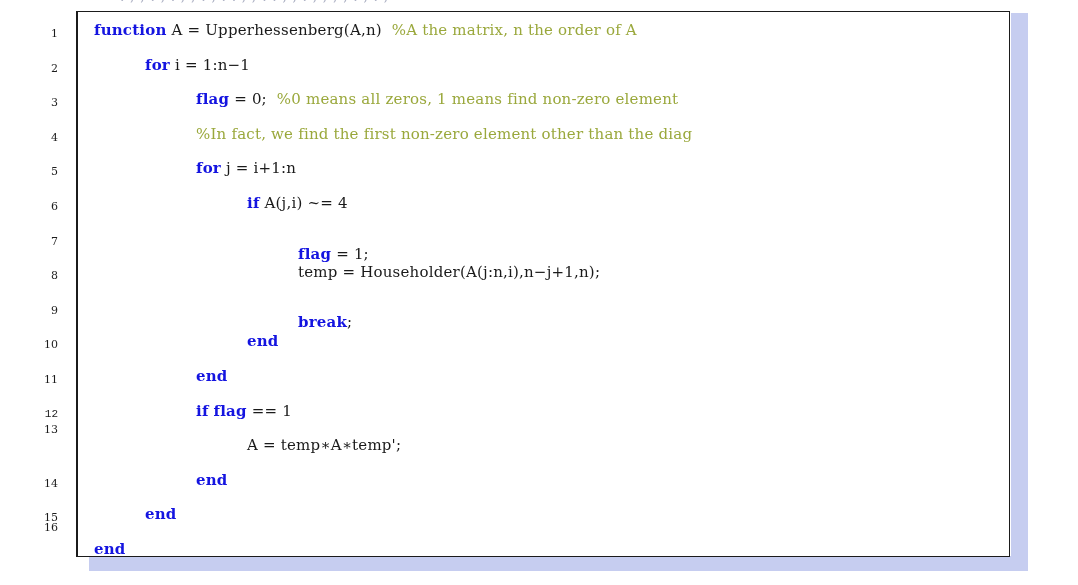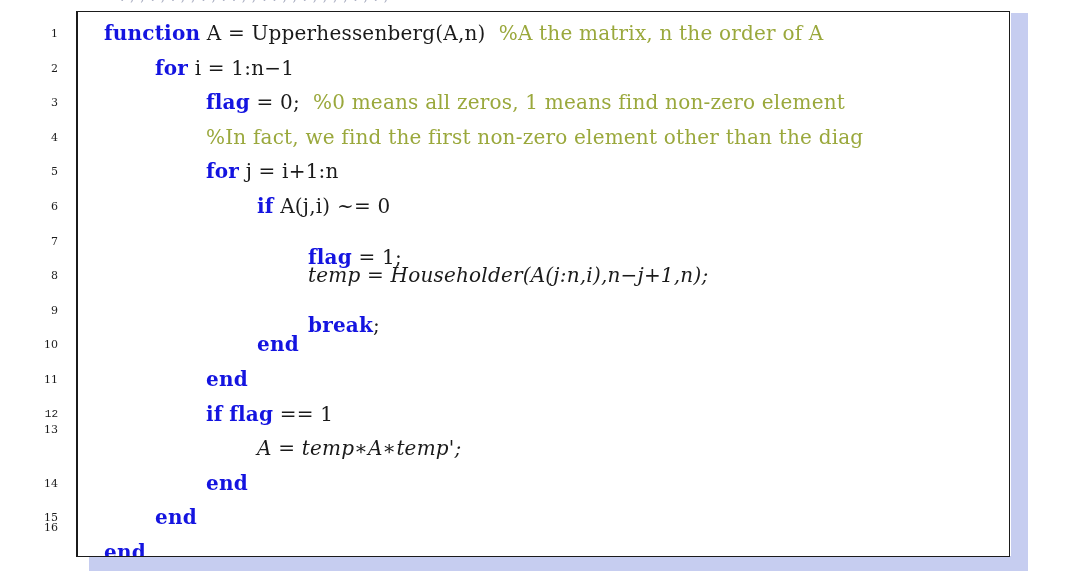--- a/index.html
+++ b/index.html
@@ -82,25 +82,25 @@
     width: 30px;
     text-align: right;
     font-size: 11px;
     color: #1c1c1c;
     font-family: "DejaVu Serif", "Liberation Serif", serif;
   }
 
   
   .code-row {
     position: absolute;
-    left: 26px;
+    left: 16px;
     right: 0;
     height: 35px;
     white-space: pre;
-    font-size: 20px;
+    font-size: 15px;
     color: #1a1a1a;
     font-family: "DejaVu Serif", "Liberation Serif", serif;
     letter-spacing: 0.2px;
   }
   .tok { white-space: pre; }
   .kw {
     color: #1414e0;
     font-weight: bold;
   }
   .cm {
@@ -139,25 +139,25 @@
     <div class="lineno" style="top: 510px;">16</div>
   </div>
 
 <div id="listing-frame">
   <div id="code-body">
       <div class="code-row" style="top: 9px; padding-left: 0px;"><span class="tok kw">function</span><span class="tok id"> A = Upperhessenberg(A,n)  </span><span class="tok cm">%A the matrix, n the order of A</span></div>
       <div class="code-row" style="top: 43.6px; padding-left: 51px;"><span class="tok kw">for</span><span class="tok id"> i = 1:n−1</span></div>
       <div class="code-row" style="top: 78.2px; padding-left: 102px;"><span class="tok kw">flag</span><span class="tok id"> = 0;  </span><span class="tok cm">%0 means all zeros, 1 means find non-zero element</span></div>
       <div class="code-row" style="top: 112.8px; padding-left: 102px;"><span class="tok cm">%In fact, we find the first non-zero element other than the diag</span></div>
       <div class="code-row" style="top: 147.4px; padding-left: 102px;"><span class="tok kw">for</span><span class="tok id"> j = i+1:n</span></div>
-      <div class="code-row" style="top: 182px; padding-left: 153px;"><span class="tok kw">if</span><span class="tok id"> A(j,i) ~= 0</span></div>
+      <div class="code-row" style="top: 182px; padding-left: 153px;"><span class="tok kw">if</span><span class="tok id"> A(j,i) ~= 4</span></div>
       <div class="code-row" style="top: 216.6px; padding-left: 204px; margin-top: 16px;"><span class="tok kw">flag</span><span class="tok id"> = 1;</span></div>
-      <div class="code-row" style="top: 251.2px; padding-left: 204px; font-style: italic;"><span class="tok id">temp = Householder(A(j:n,i),n−j+1,n);</span></div>
+      <div class="code-row" style="top: 251.2px; padding-left: 204px;"><span class="tok id">temp = Householder(A(j:n,i),n−j+1,n);</span></div>
       <div class="code-row" style="top: 285.8px; padding-left: 204px; margin-top: 15px;"><span class="tok kw">break</span><span class="tok id">;</span></div>
       <div class="code-row" style="top: 320.4px; padding-left: 153px;"><span class="tok kw">end</span></div>
       <div class="code-row" style="top: 355px; padding-left: 102px;"><span class="tok kw">end</span></div>
       <div class="code-row" style="top: 389.6px; padding-left: 102px;"><span class="tok kw">if</span><span class="tok id"> </span><span class="tok kw">flag</span><span class="tok id"> == 1</span></div>
-      <div class="code-row" style="top: 424.2px; padding-left: 153px; font-style: italic;"><span class="tok id">A = temp∗A∗temp';</span></div>
+      <div class="code-row" style="top: 424.2px; padding-left: 153px;"><span class="tok id">A = temp∗A∗temp';</span></div>
       <div class="code-row" style="top: 458.8px; padding-left: 102px;"><span class="tok kw">end</span></div>
       <div class="code-row" style="top: 493.4px; padding-left: 51px;"><span class="tok kw">end</span></div>
       <div class="code-row" style="top: 528px; padding-left: 0px;"><span class="tok kw">end</span></div>
     </div>
 </div>
 
 </body></html>

